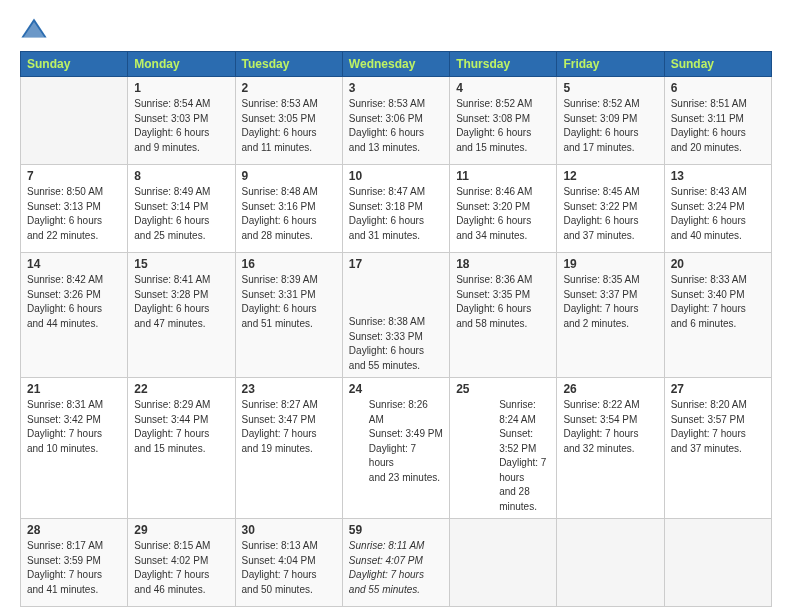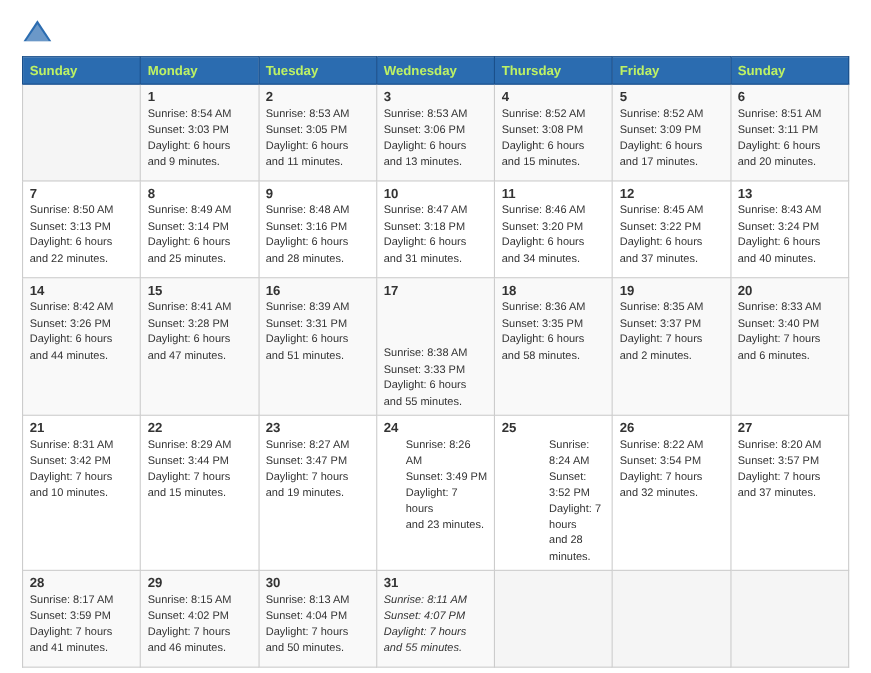--- a/index.html
+++ b/index.html
@@ -346,21 +346,21 @@
 and 46 minutes.</div>
           </td>
           <td>
             <span class="day-num">30</span>
             <div class="day-info" style="white-space: pre-line;">Sunrise: 8:13 AM
 Sunset: 4:04 PM
 Daylight: 7 hours
 and 50 minutes.</div>
           </td>
           <td>
-            <span class="day-num">31</span>
+            <span class="day-num">59</span>
             <div class="day-info" style="white-space: pre-line; font-style: italic;">Sunrise: 8:11 AM
 Sunset: 4:07 PM
 Daylight: 7 hours
 and 55 minutes.</div>
           </td>
           <td class="empty-cell"></td>
           <td class="empty-cell"></td>
           <td class="empty-cell"></td>
         </tr>
       </tbody>

